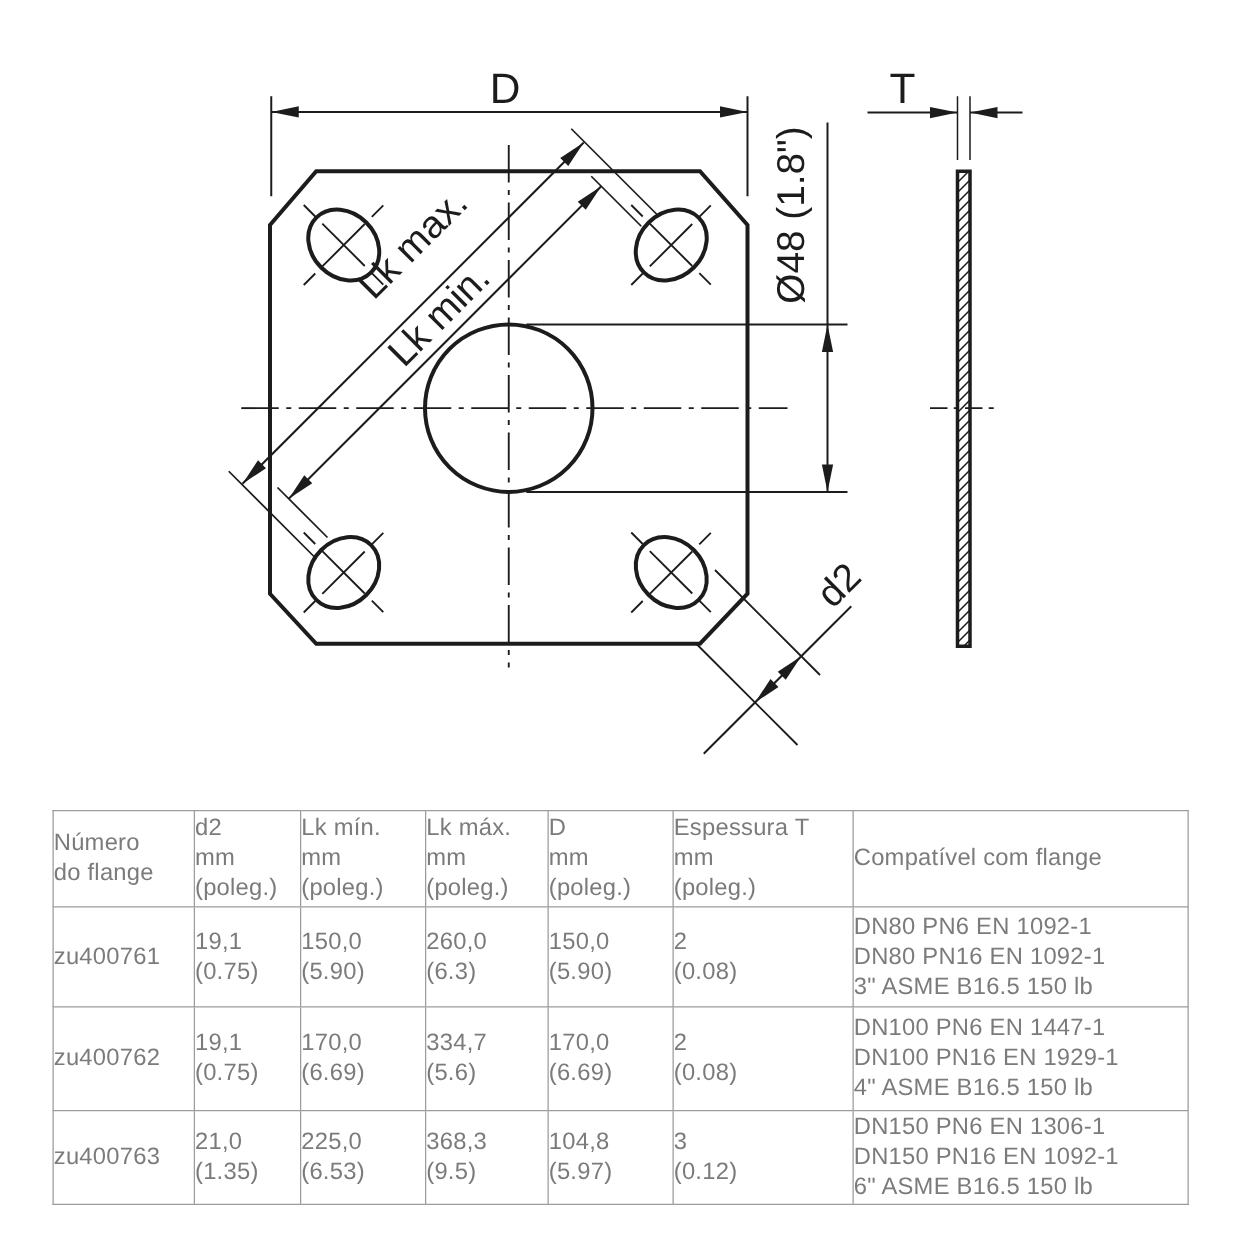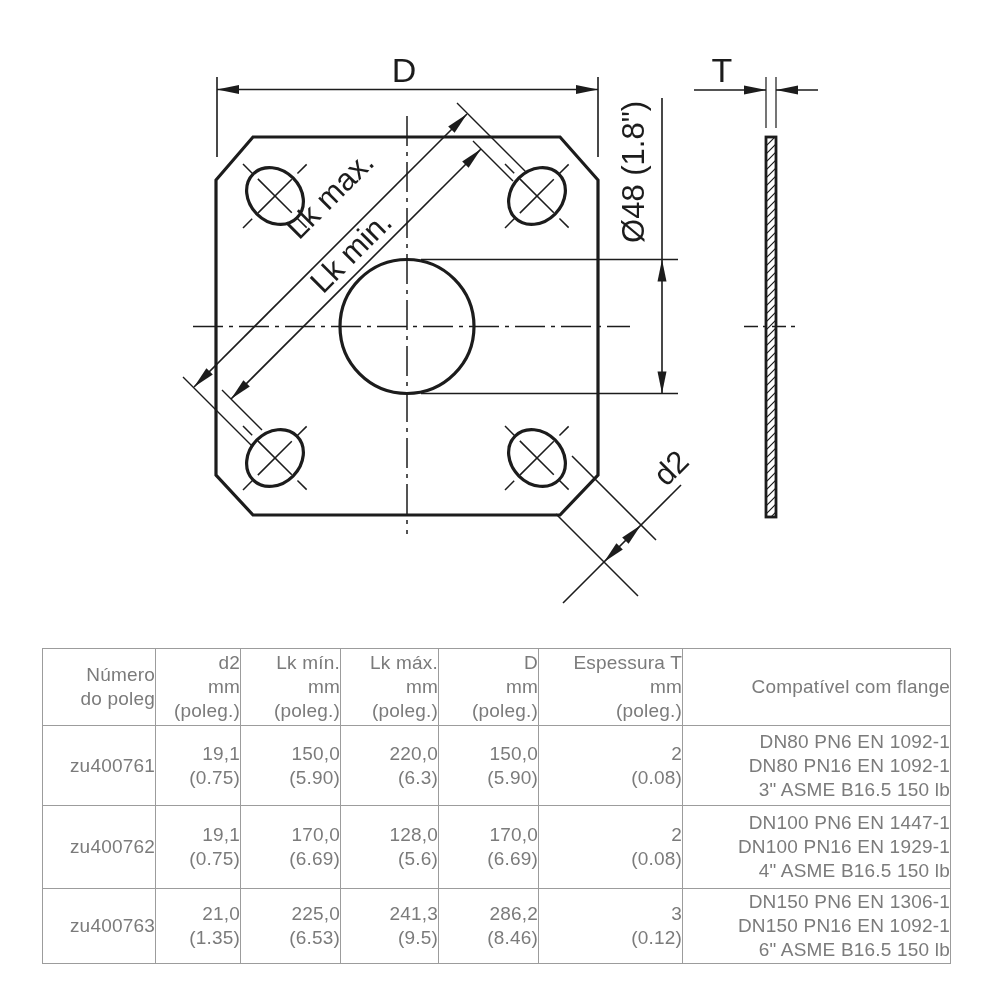--- a/index.html
+++ b/index.html
@@ -4,21 +4,21 @@
 <style>
   html,body { margin:0; padding:0; background:#ffffff; }
   body { width:1000px; height:1000px; position:relative; font-family:"Liberation Sans",sans-serif; }
   svg text { font-family:"Liberation Sans",sans-serif; fill:#1c1c1c; }
   .dim-lg { font-size:34px; }
   .dim    { font-size:31px; }
   #drawing { position:absolute; left:0; top:0; }
   table.spec {
     position:absolute; left:42px; top:648px; width:908px;
     border-collapse:collapse; table-layout:fixed;
-    color:#7b7b7b; font-size:19px; line-height:24px; text-align:right;
+    color:#7b7b7b; font-size:19px; line-height:24px; text-align:left;
     letter-spacing:0.2px;
   }
   table.spec th, table.spec td {
     border:1px solid #9c9c9c; font-weight:400; padding:0; vertical-align:middle;
   }
   tr.h-head { height:77px; }
   tr.h-r1 { height:80px; }
   tr.h-r2 { height:83px; }
   tr.h-r3 { height:75px; }
 </style>
@@ -107,21 +107,21 @@
       <col style="width:100px">
     <col style="width:98px">
       <col style="width:100px">
       <col style="width:144px">
       <col style="width:268px">
   </colgroup>
   <thead>
     <tr class="h-head">
       <th>
         <div>Número</div>
-          <div>do poleg</div>
+          <div>do flange</div>
       </th>
       <th>
         <div>d2</div>
           <div>mm</div>
           <div>(poleg.)</div>
       </th>
       <th>
         <div>Lk mín.</div>
           <div>mm</div>
           <div>(poleg.)</div>
@@ -153,21 +153,21 @@
         </td>
       <td>
           <div>19,1</div>
           <div>(0.75)</div>
         </td>
       <td>
           <div>150,0</div>
           <div>(5.90)</div>
         </td>
       <td>
-          <div>220,0</div>
+          <div>260,0</div>
           <div>(6.3)</div>
         </td>
       <td>
           <div>150,0</div>
           <div>(5.90)</div>
         </td>
       <td>
           <div>2</div>
           <div>(0.08)</div>
         </td>
@@ -183,21 +183,21 @@
         </td>
       <td>
           <div>19,1</div>
           <div>(0.75)</div>
         </td>
       <td>
           <div>170,0</div>
           <div>(6.69)</div>
         </td>
       <td>
-          <div>128,0</div>
+          <div>334,7</div>
           <div>(5.6)</div>
         </td>
       <td>
           <div>170,0</div>
           <div>(6.69)</div>
         </td>
       <td>
           <div>2</div>
           <div>(0.08)</div>
         </td>
@@ -213,26 +213,26 @@
         </td>
       <td>
           <div>21,0</div>
           <div>(1.35)</div>
         </td>
       <td>
           <div>225,0</div>
           <div>(6.53)</div>
         </td>
       <td>
-          <div>241,3</div>
+          <div>368,3</div>
           <div>(9.5)</div>
         </td>
       <td>
-          <div>286,2</div>
-          <div>(8.46)</div>
+          <div>104,8</div>
+          <div>(5.97)</div>
         </td>
       <td>
           <div>3</div>
           <div>(0.12)</div>
         </td>
       <td>
           <div>DN150 PN6 EN 1306-1</div>
           <div>DN150 PN16 EN 1092-1</div>
           <div>6" ASME B16.5 150 lb</div>
         </td>

